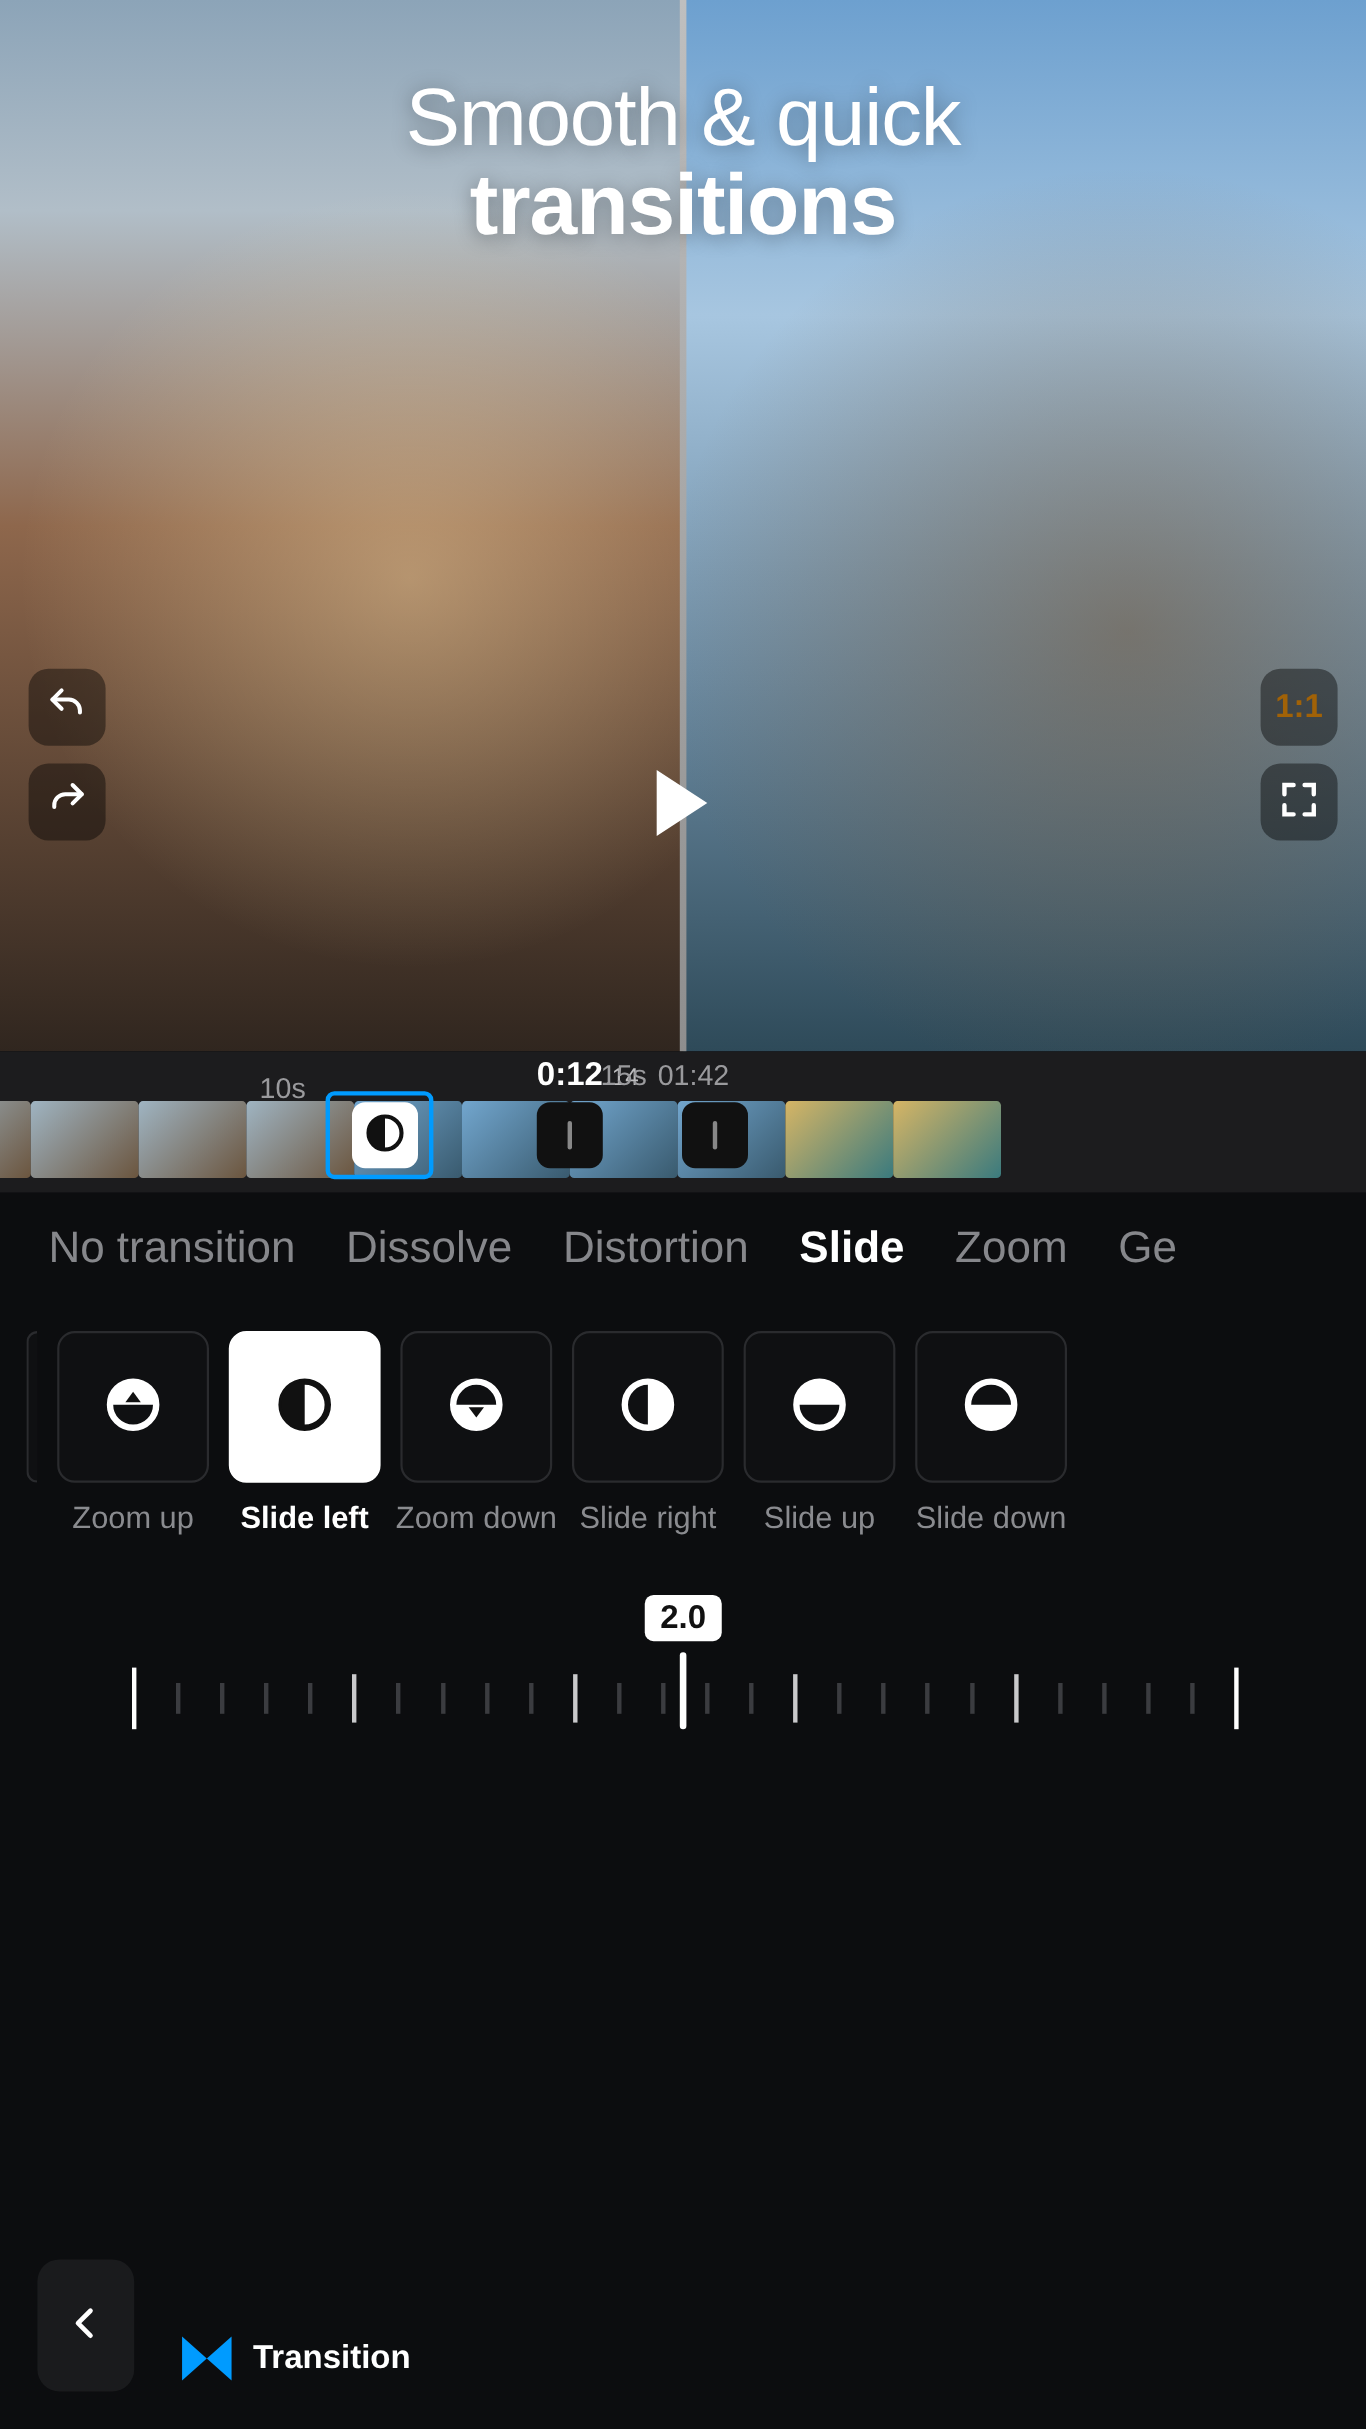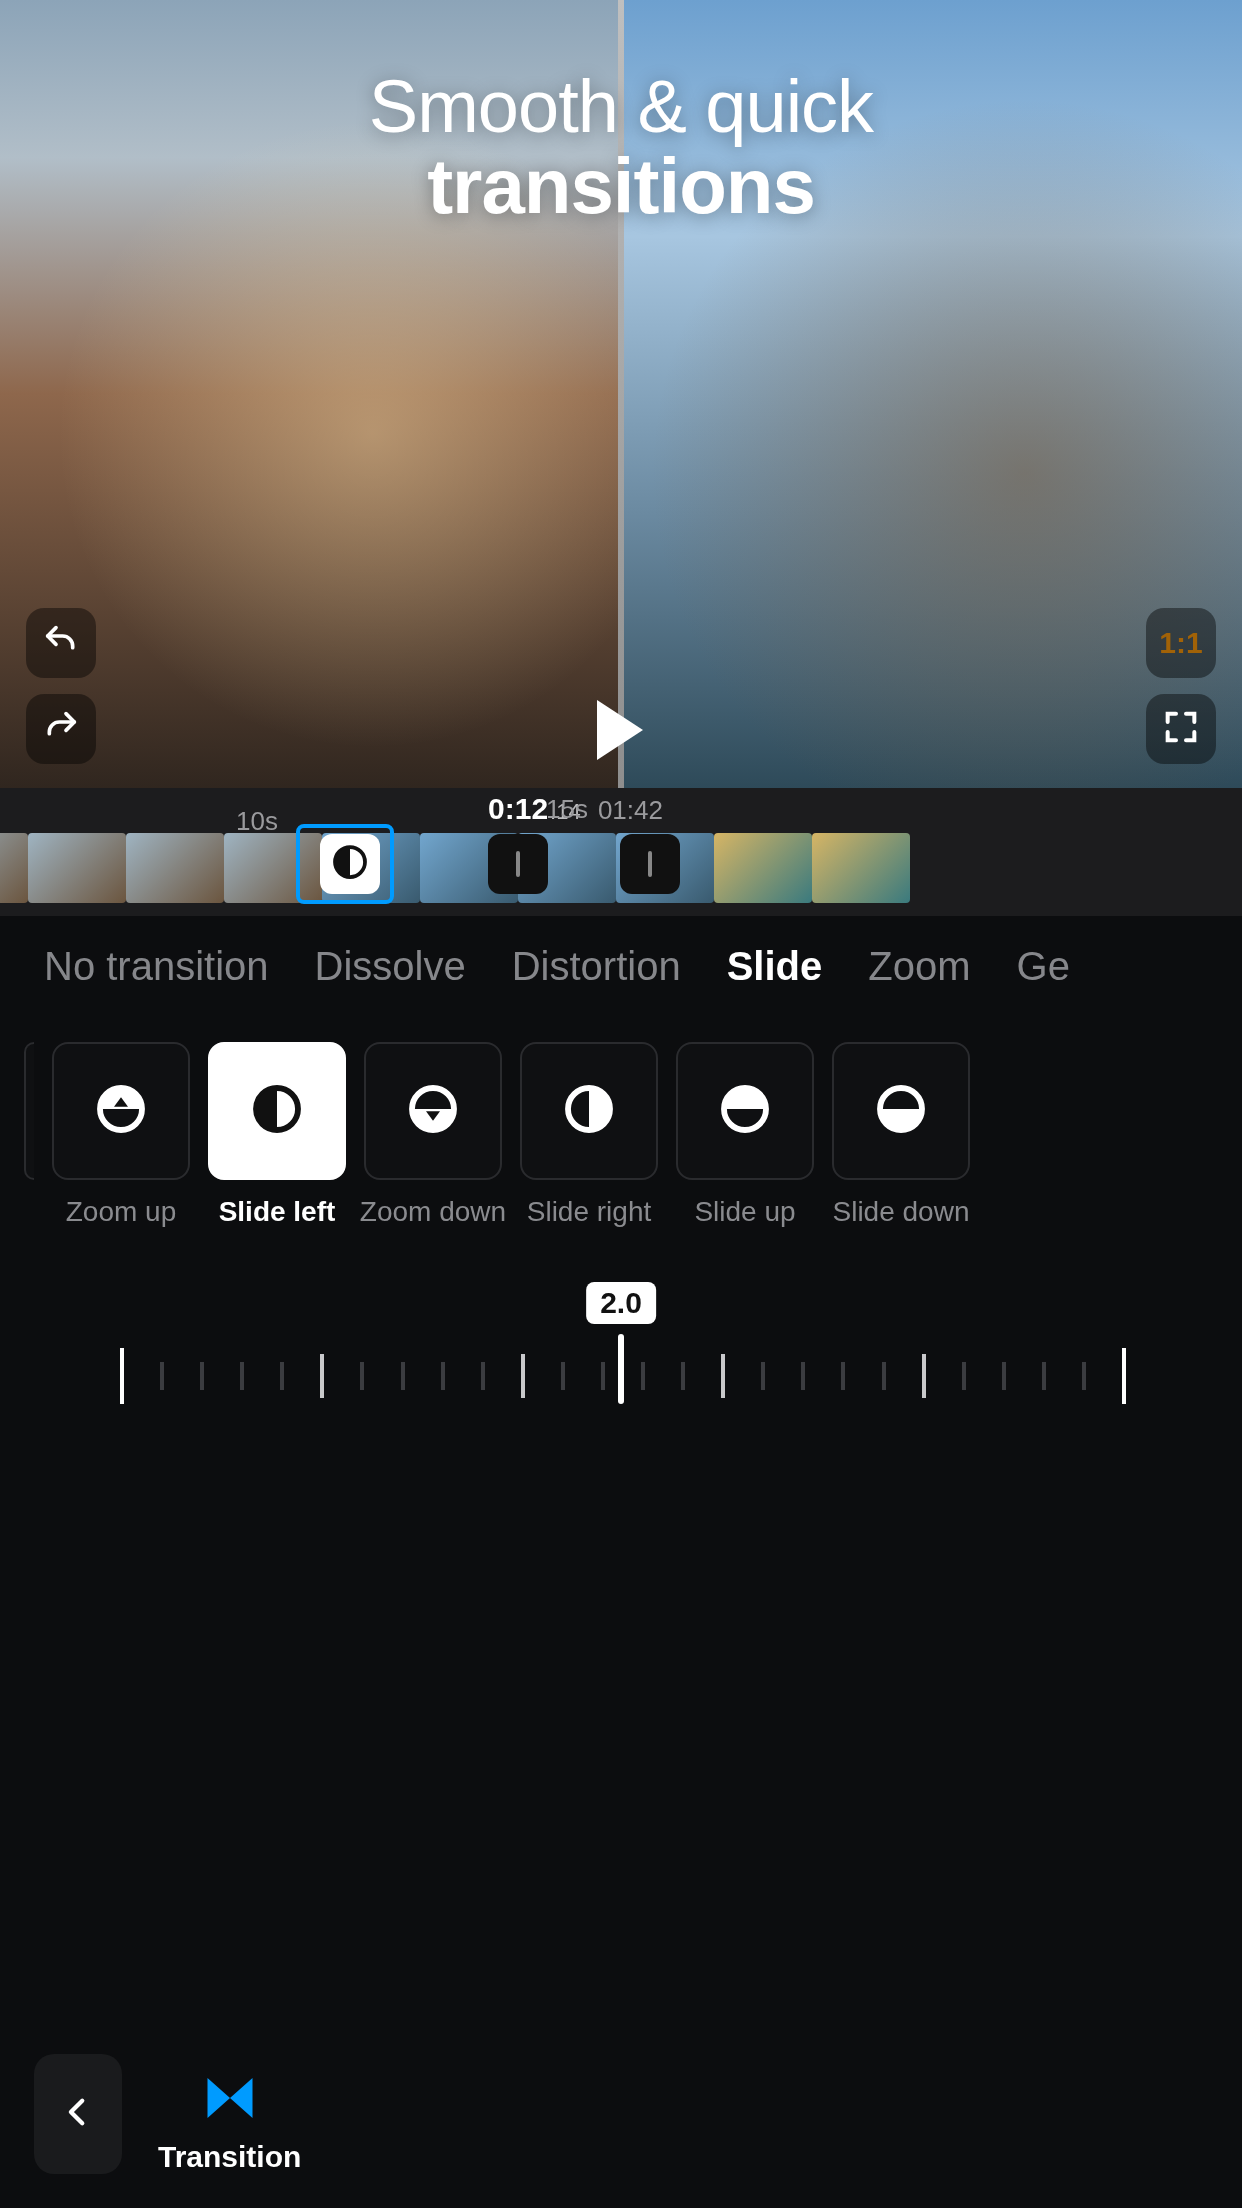--- a/index.html
+++ b/index.html
@@ -9,21 +9,21 @@
     overflow: hidden;
     font-family: -apple-system, 'Helvetica Neue', Helvetica, Arial, sans-serif;
     background: #0c0d0f;
     color: #fff;
   }
 
   
   .preview {
     position: relative;
     width: 100%;
-    height: 788px;
+    height: 956px;
     display: flex;
     overflow: hidden;
   }
   .preview-left, .preview-right {
     flex: 1 1 50%;
     position: relative;
   }
   .preview-left {
     background:
       radial-gradient(circle at 60% 55%, rgba(255,225,170,.4), rgba(0,0,0,0) 55%),
@@ -261,21 +261,21 @@
   }
   .back-btn {
     width: 88px; height: 120px;
     background: #1a1b1d;
     border-radius: 20px;
     display: flex; align-items: center; justify-content: center;
   }
   .back-btn svg { width: 34px; height: 50px; }
   .tool-item {
     margin-left: 36px;
-    display: flex; flex-direction: column; align-items: center;
+    display: flex; flex-direction: row; align-items: center;
     gap: 12px;
   }
   .tool-item .tool-icon { width: 60px; height: 60px; }
   .tool-item .tool-label { font-size: 30px; font-weight: 700; color: #fff; }
 </style>
 </head>
 <body>
 
 <div class="preview">
   <div class="preview-left"></div>

